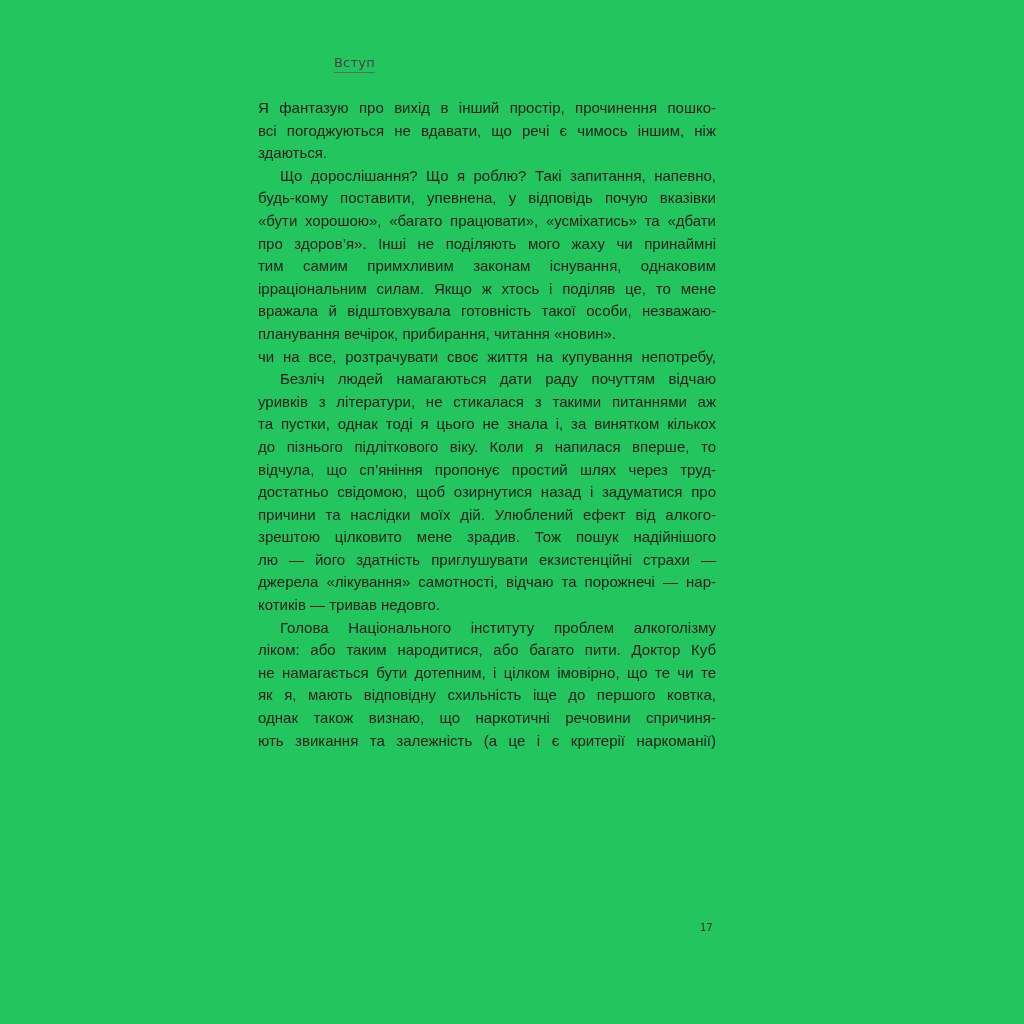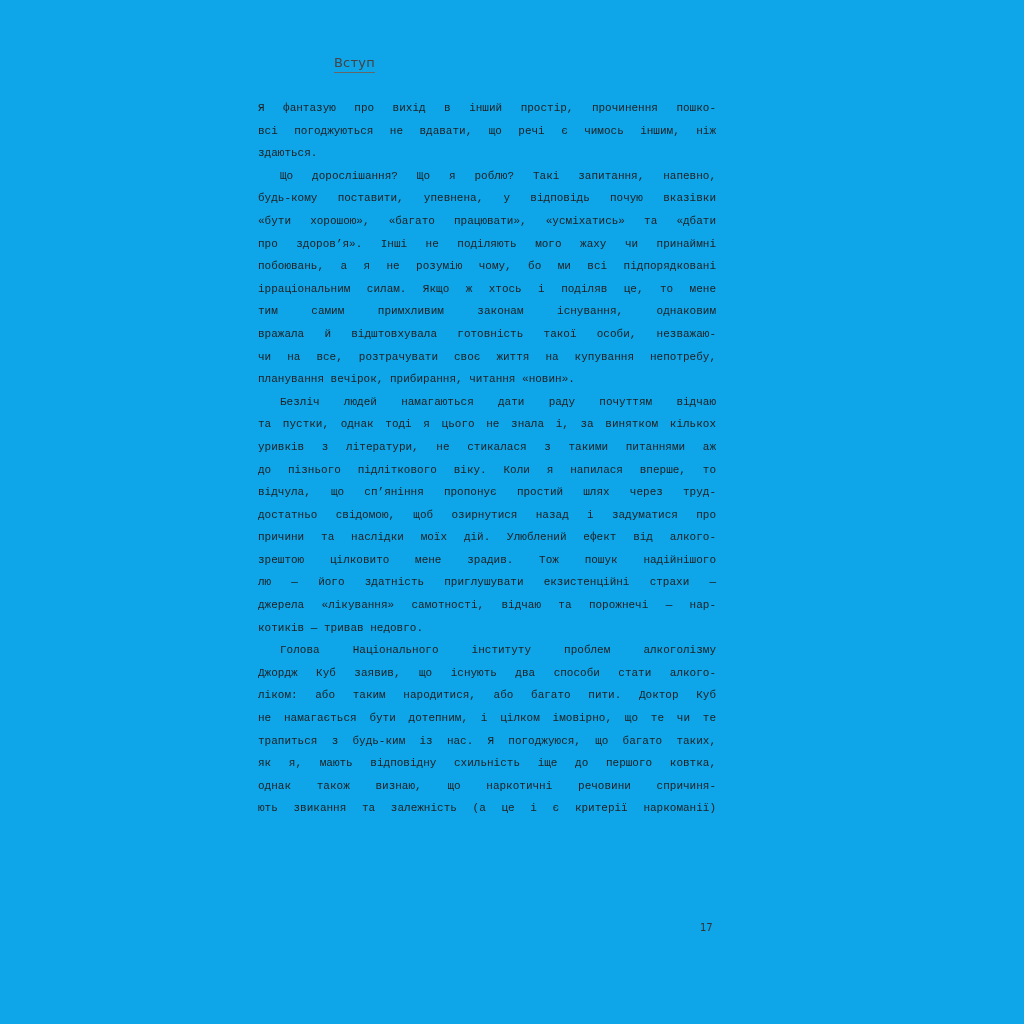--- a/index.html
+++ b/index.html
@@ -1,26 +1,26 @@
 <!DOCTYPE html>
 <html><head>
 <meta charset="utf-8">
 <style>
   html, body { margin: 0; padding: 0; background: #ffffff; }
   body { width: 1024px; height: 1024px; position: relative; overflow: hidden; }
-  .page { position: absolute; left: 0; top: 0; width: 1024px; height: 1024px; background: #0ea5e9; }
+  .page { position: absolute; left: 0; top: 0; width: 1024px; height: 1024px; background: #22c55e; }
   .running-head {
     position: absolute; left: 334px; top: 55px;
     font-family: "DejaVu Sans", sans-serif; font-size: 13px; color: #444;
     letter-spacing: 0.2px;
     border-bottom: 1px solid #666; padding-bottom: 1px; line-height: 16px;
   }
   .body-text {
     position: absolute; left: 258px; top: 97px; width: 458px;
-    font-family: Liberation Mono, monospace; font-size: 11px; line-height: 22.6px;
+    font-family: Liberation Sans, sans-serif; font-size: 15px; line-height: 22.6px;
     color: #1e1e1e; text-align: justify;
   }
   .line { display: block; white-space: nowrap; text-align-last: justify; height: 22.6px; }
   .line.last { text-align-last: left; }
   .line.indent { padding-left: 22px; }
   .folio {
     position: absolute; left: 700px; top: 922px;
     font-family: "DejaVu Sans", sans-serif; font-size: 10px; color: #333;
   }
 </style>
@@ -36,48 +36,45 @@
       <span class="line">Я фантазую про вихід в інший простір, прочинення пошко-</span>
       <span class="line">всі погоджуються не вдавати, що речі є чимось іншим, ніж</span>
       <span class="line last">здаються.</span>
     </div>
 
     <div>
       <span class="line indent">Що дорослішання? Що я роблю? Такі запитання, напевно,</span>
       <span class="line">будь-кому поставити, упевнена, у відповідь почую вказівки</span>
       <span class="line">«бути хорошою», «багато працювати», «усміхатись» та «дбати</span>
       <span class="line">про здоров’я». Інші не поділяють мого жаху чи принаймні</span>
-      <span class="line">побоювань, а я не розумію чому, бо ми всі підпорядковані</span>
+      <span class="line">тим самим примхливим законам існування, однаковим</span>
       <span class="line">ірраціональним силам. Якщо ж хтось і поділяв це, то мене</span>
-      <span class="line">тим самим примхливим законам існування, однаковим</span>
       <span class="line">вражала й відштовхувала готовність такої особи, незважаю-</span>
+      <span class="line last">планування вечірок, прибирання, читання «новин».</span>
       <span class="line">чи на все, розтрачувати своє життя на купування непотребу,</span>
-      <span class="line last">планування вечірок, прибирання, читання «новин».</span>
     </div>
 
     <div>
       <span class="line indent">Безліч людей намагаються дати раду почуттям відчаю</span>
+      <span class="line">уривків з літератури, не стикалася з такими питаннями аж</span>
       <span class="line">та пустки, однак тоді я цього не знала і, за винятком кількох</span>
-      <span class="line">уривків з літератури, не стикалася з такими питаннями аж</span>
       <span class="line">до пізнього підліткового віку. Коли я напилася вперше, то</span>
       <span class="line">відчула, що сп’яніння пропонує простий шлях через труд-</span>
       <span class="line">достатньо свідомою, щоб озирнутися назад і задуматися про</span>
       <span class="line">причини та наслідки моїх дій. Улюблений ефект від алкого-</span>
       <span class="line">зрештою цілковито мене зрадив. Тож пошук надійнішого</span>
       <span class="line">лю — його здатність приглушувати екзистенційні страхи —</span>
       <span class="line">джерела «лікування» самотності, відчаю та порожнечі — нар-</span>
       <span class="line last">котиків — тривав недовго.</span>
     </div>
 
     <div>
       <span class="line indent">Голова Національного інституту проблем алкоголізму</span>
-      <span class="line">Джордж Куб заявив, що існують два способи стати алкого-</span>
       <span class="line">ліком: або таким народитися, або багато пити. Доктор Куб</span>
       <span class="line">не намагається бути дотепним, і цілком імовірно, що те чи те</span>
-      <span class="line">трапиться з будь-ким із нас. Я погоджуюся, що багато таких,</span>
       <span class="line">як я, мають відповідну схильність іще до першого ковтка,</span>
       <span class="line">однак також визнаю, що наркотичні речовини спричиня-</span>
       <span class="line">ють звикання та залежність (а це і є критерії наркоманії)</span>
     </div>
   </div>
 
   <div class="folio">17</div>
 </div>
 
 </body></html>

